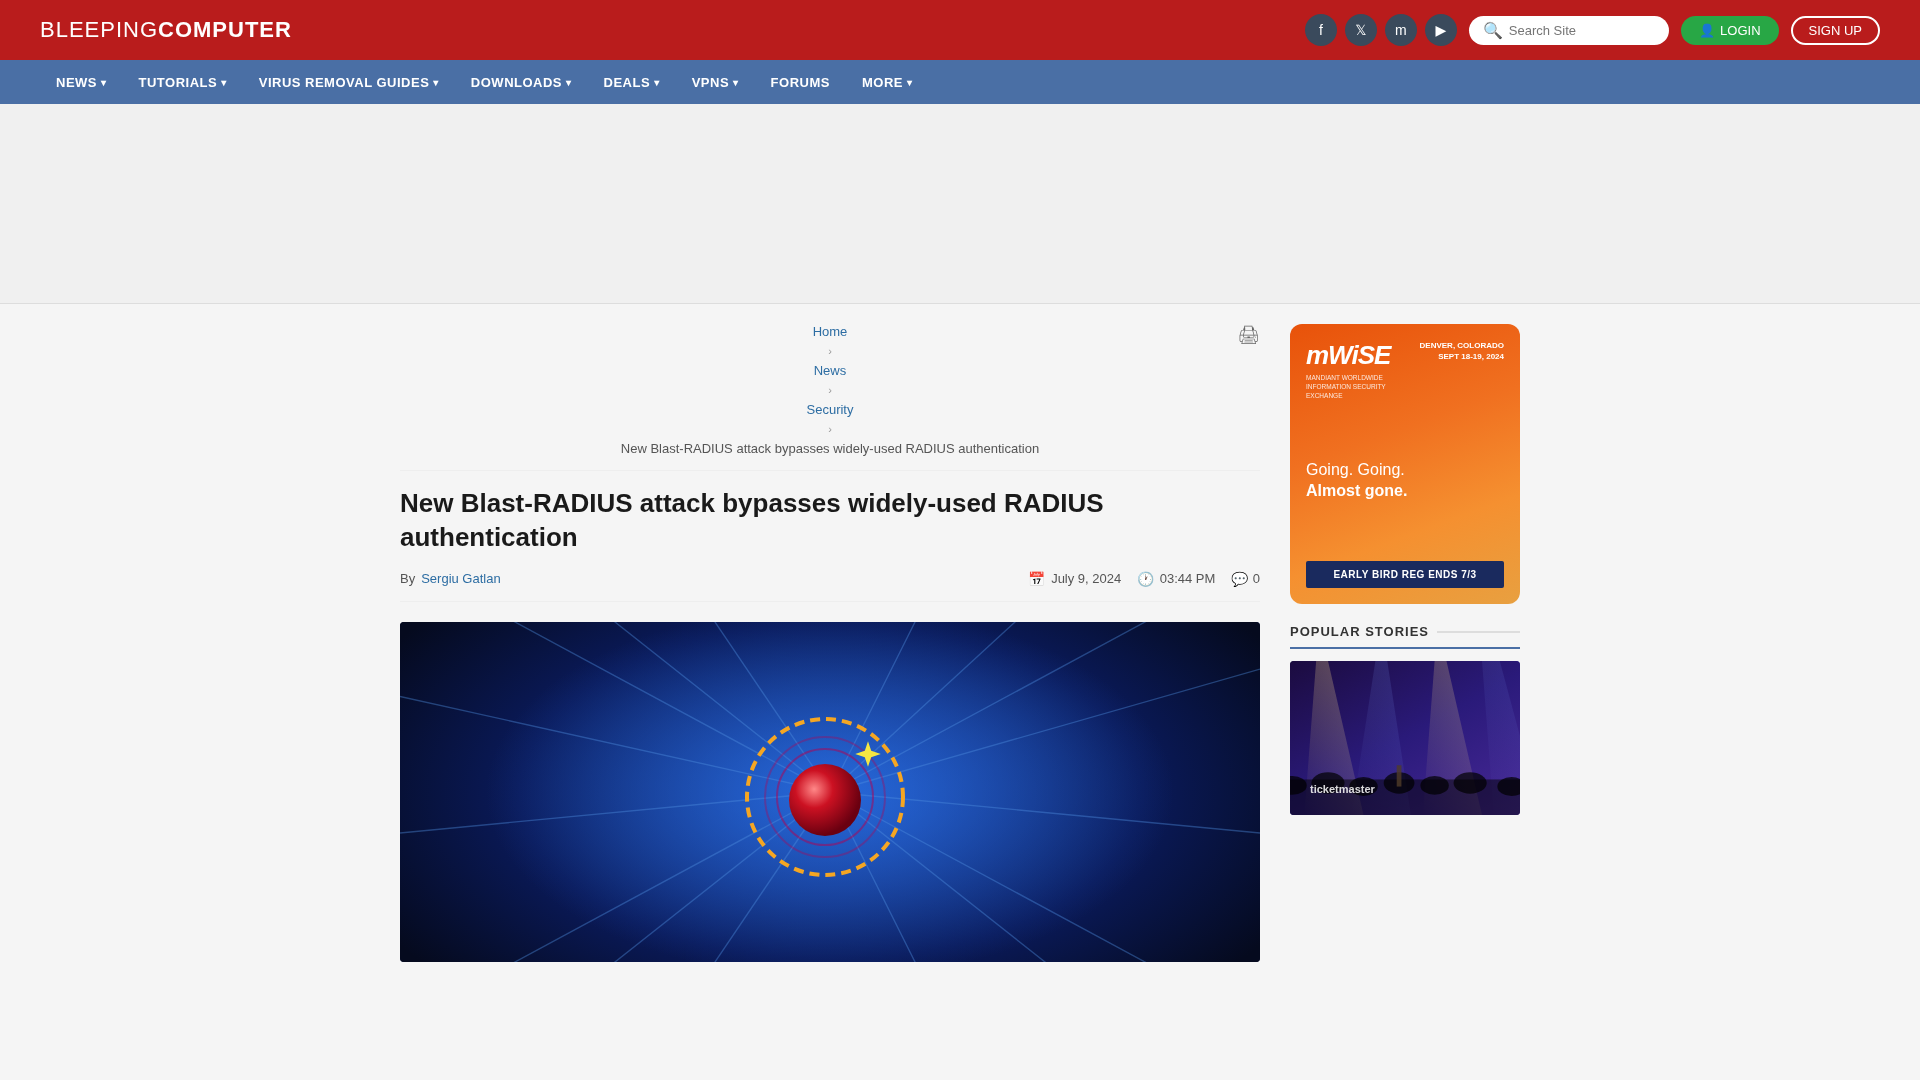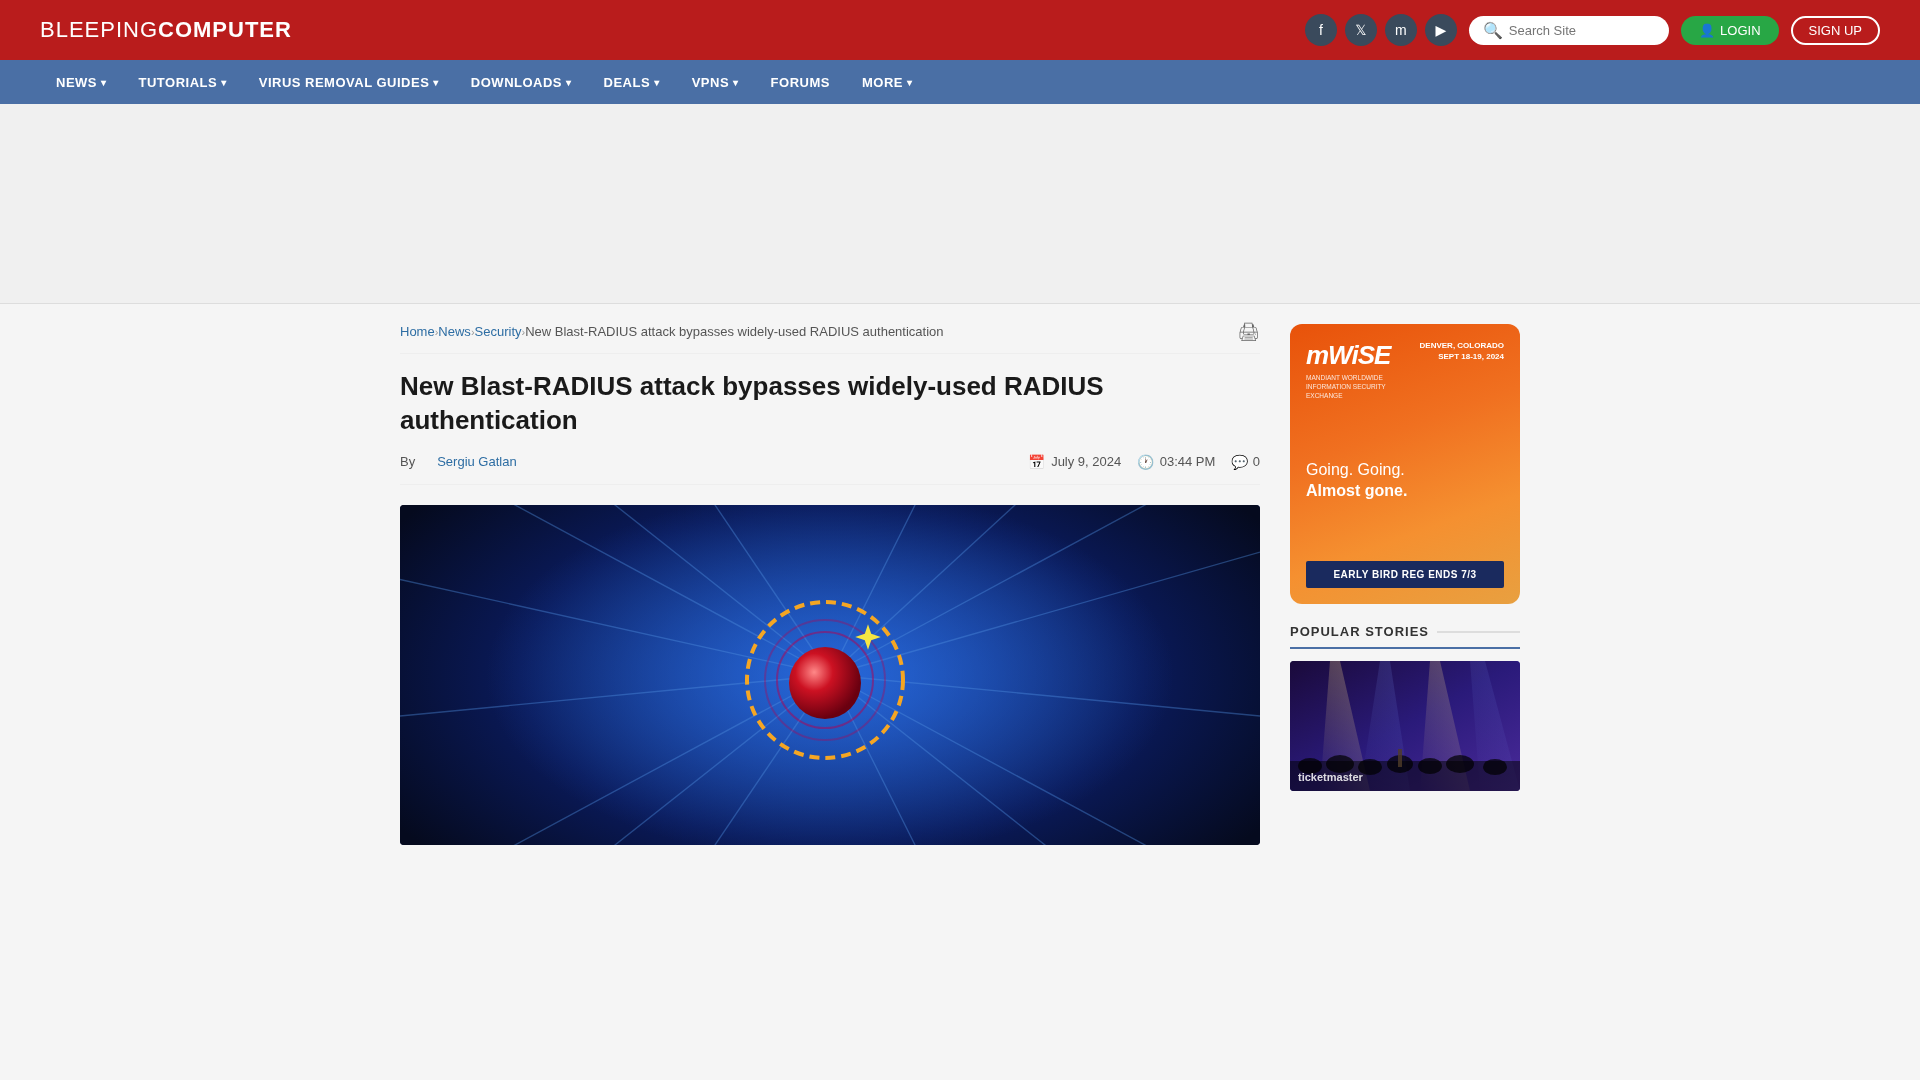--- a/index.html
+++ b/index.html
@@ -122,25 +122,27 @@
       gap: 30px;
     }
 
     
     .article-section {
       flex: 1;
     }
     .breadcrumb {
       display: flex;
       align-items: center;
+      gap: 6px;
       margin-bottom: 16px;
       font-size: 13px;
       border-bottom: 1px solid #eee;
       padding-bottom: 14px;
       position: relative;
+      flex-direction: column;
     }
     .breadcrumb-link {
       color: #2d6da3;
       cursor: pointer;
       text-decoration: none;
     }
     .breadcrumb-sep { color: #999; font-size: 11px; }
     .breadcrumb-current { color: #555; }
     .print-icon {
       position: absolute;
@@ -161,21 +163,21 @@
     .article-meta {
       display: flex;
       align-items: center;
       justify-content: space-between;
       margin-bottom: 20px;
       font-size: 13px;
       color: #555;
       border-bottom: 1px solid #eee;
       padding-bottom: 14px;
     }
-    .article-meta-left { display: flex; align-items: flex-start; gap: 22px; }
+    .article-meta-left { display: flex; align-items: flex-start; gap: 6px; }
     .author-link { color: #2d6da3; cursor: pointer; }
     .article-meta-right { display: flex; align-items: center; gap: 16px; }
     .meta-item { display: flex; align-items: center; gap: 5px; }
     .meta-icon { color: #888; font-size: 14px; }
     .comments-badge {
       display: flex;
       align-items: center;
       gap: 4px;
       color: #555;
     }
@@ -237,26 +239,26 @@
       gap: 8px;
     }
     .popular-stories-title::after {
       content: '';
       flex: 1;
       height: 2px;
       background: #ddd;
     }
     .story-thumb {
       width: 100%;
-      height: 130px;
+      height: 154px;
       background: linear-gradient(135deg, #1a1a4a, #2a2a8a, #4a4aca, #6a4aaa);
       border-radius: 4px;
       display: flex;
       align-items: flex-end;
-      padding: 8px;
+      padding: 20px;
       position: relative;
       overflow: hidden;
     }
     .story-thumb-overlay {
       position: absolute;
       top: 0; left: 0; right: 0; bottom: 0;
       background: linear-gradient(180deg, transparent 40%, rgba(0,0,0,0.5) 100%);
     }
     .ticketmaster-logo {
       color: rgba(255,255,255,0.85);

